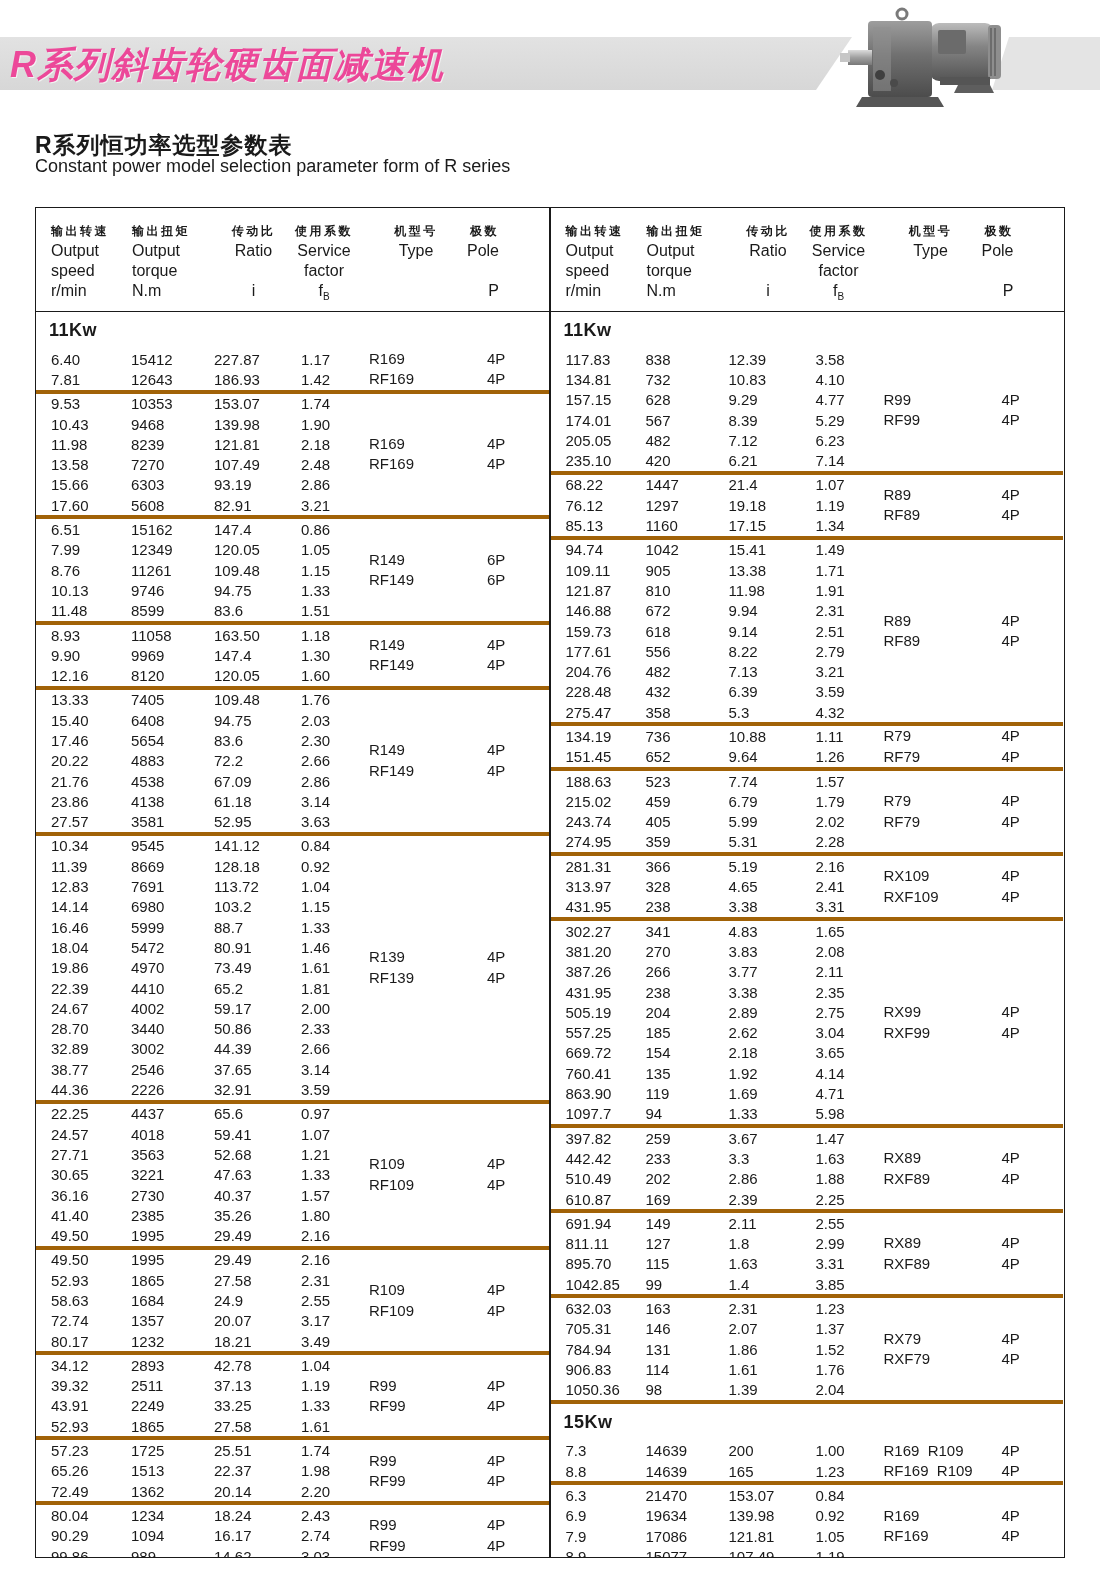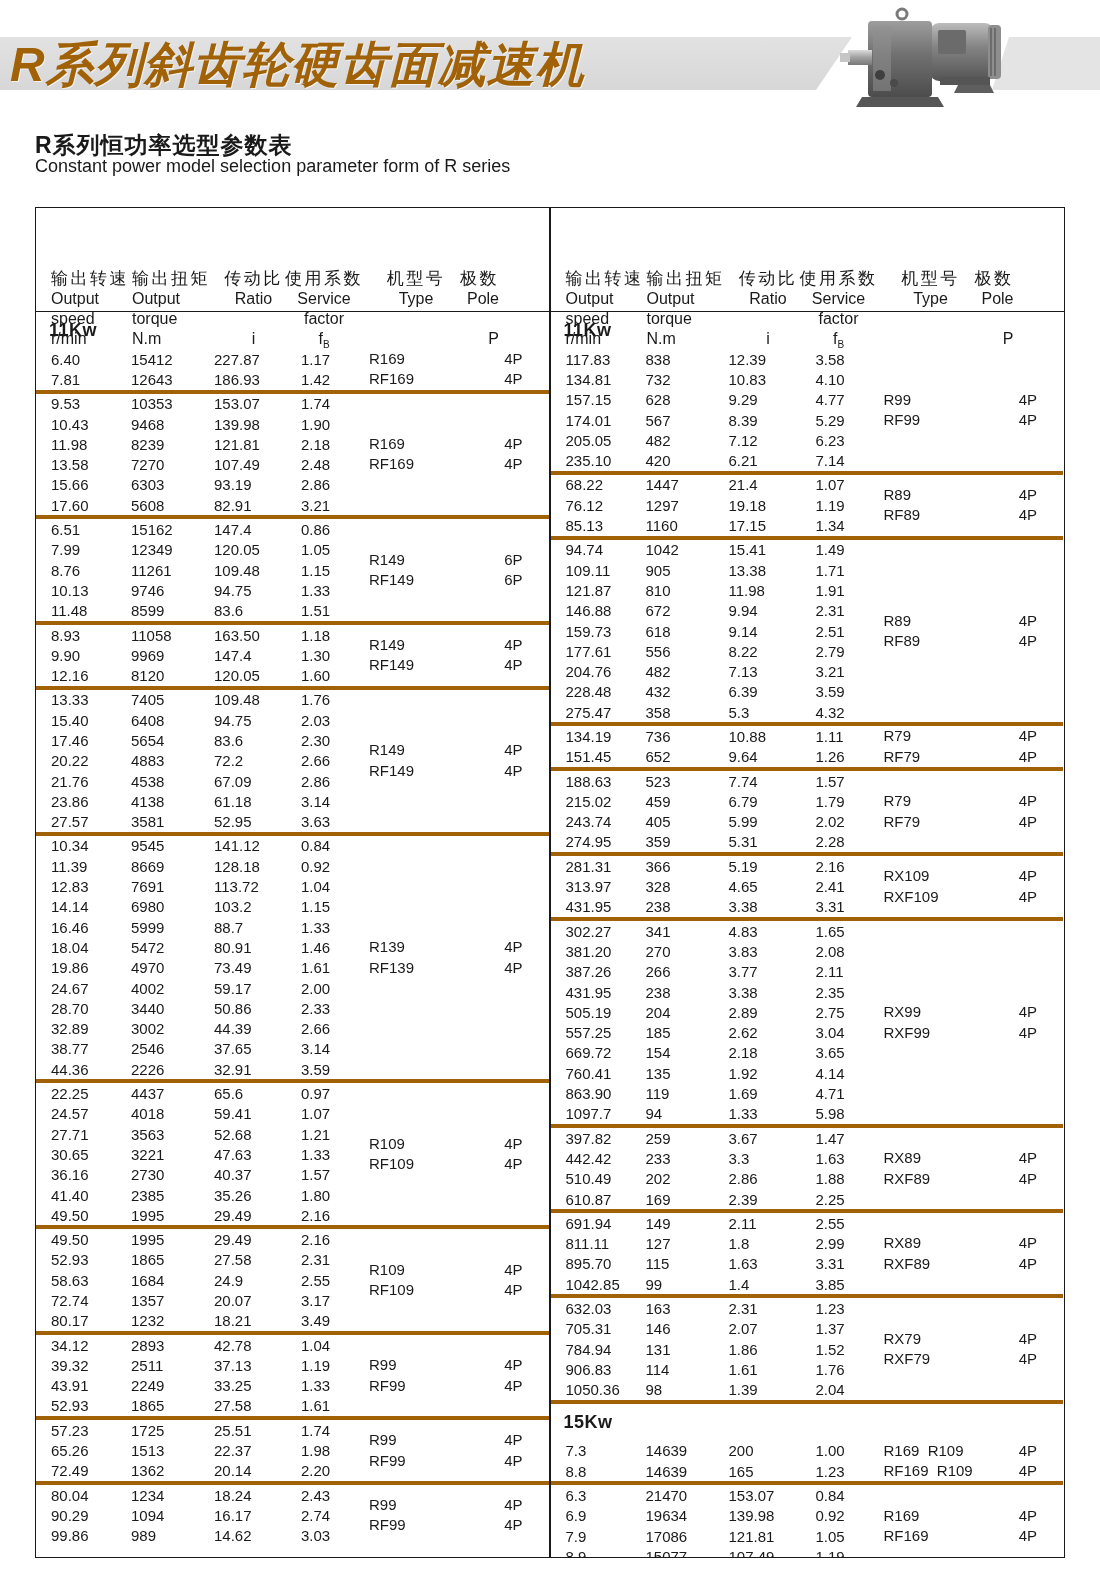--- a/index.html
+++ b/index.html
@@ -6,56 +6,56 @@
   body{width:1100px;height:1583px;background:#fff;position:relative;overflow:hidden;
        font-family:"Liberation Sans",sans-serif;color:#1a1a1a;}
 
   
   .band-main{position:absolute;left:0;top:37px;width:852px;height:53px;
     background:linear-gradient(#e2e2e2,#d7d7d7);
     clip-path:polygon(0 0,100% 0,calc(100% - 36px) 100%,0 100%);}
   .band-right{position:absolute;left:992px;top:37px;width:108px;height:53px;
     background:#e4e4e4;clip-path:polygon(17px 0,100% 0,100% 100%,0 100%);}
   .banner-title{position:absolute;left:10px;top:37px;height:53px;line-height:55px;
-    font-size:48px;font-style:italic;font-weight:bold;letter-spacing:1px;color:#a16207;
+    font-size:36px;font-style:italic;font-weight:bold;letter-spacing:1px;color:#ec4899;
     text-shadow:1px 1px 0 #f2f2f2;white-space:nowrap;}
   .motor{position:absolute;left:840px;top:3px;width:178px;height:110px;}
 
   
   .zh-title{position:absolute;left:35px;top:122px;font-size:23px;font-weight:bold;letter-spacing:1px;margin-top:8px;}
   .en-title{position:absolute;left:35px;top:156px;font-size:18px;}
 
   
   .ptable{position:absolute;left:35px;top:207px;width:1030px;height:1351px;
     border:1.5px solid #1a1a1a;box-sizing:border-box;}
   .vdiv{position:absolute;left:512.5px;top:0;bottom:0;width:2px;background:#1a1a1a;z-index:2;}
   .thead{display:flex;border-bottom:1.5px solid #1a1a1a;height:103px;}
   .hh{width:512.5px;position:relative;}
   .hh + .hh{margin-left:2px;}
   .hcol{position:absolute;top:13px;}
   .hl{height:20px;line-height:20px;font-size:16px;white-space:pre;}
-  .hzh{font-weight:normal;font-size:17px;letter-spacing:2.5px;margin-top:48px;}
+  .hzh{font-weight:bold;font-size:12px;letter-spacing:2.5px;}
   .fsub{font-size:10px;}
   .tbody{display:flex;height:1244.5px;overflow:hidden;}
   .bh{width:512.5px;display:flex;flex-direction:column;}
   .bh + .bh{margin-left:2px;}
 
   .sec-label{height:37px;font-size:18px;font-weight:bold;padding-left:13px;
     display:flex;align-items:center;flex:none;letter-spacing:.5px;}
   .grp{position:relative;flex:none;}
   .line{border-top:4px solid #a16207;}
   .row{display:flex;height:20.3px;align-items:center;padding-left:15px;font-size:15px;}
   .c{white-space:pre;}
   .c0{width:80px}.c1{width:83px}.c2{width:87px}.c3{width:60px}
   .types{position:absolute;left:333px;right:0;top:0;bottom:0;
     display:flex;flex-direction:column;justify-content:center;}
   .types.tight{gap:0;}
   .tline{display:flex;height:20.3px;line-height:20.3px;font-size:15px;}
   .tname{width:118px;white-space:pre;}
-  .tpole{flex:1;text-align:right;padding-right:26px;}
+  .tpole{flex:1;text-align:left;padding-right:26px;}
 </style>
 </head>
 <body>
 
 <div class="band-main"></div>
 <div class="band-right"></div>
 <div class="banner-title">R系列斜齿轮硬齿面减速机</div>
 
 <svg class="motor" viewBox="0 0 178 110">
   <defs>
@@ -413,20 +413,26 @@
             <div class="c c2">80.91</div>
             <div class="c c3">1.46</div>
           </div>
           <div class="row">
             <div class="c c0">19.86</div>
             <div class="c c1">4970</div>
             <div class="c c2">73.49</div>
             <div class="c c3">1.61</div>
           </div>
           <div class="row">
+            <div class="c c0">22.39</div>
+            <div class="c c1">4410</div>
+            <div class="c c2">65.2</div>
+            <div class="c c3">1.81</div>
+          </div>
+          <div class="row">
             <div class="c c0">24.67</div>
             <div class="c c1">4002</div>
             <div class="c c2">59.17</div>
             <div class="c c3">2.00</div>
           </div>
           <div class="row">
             <div class="c c0">28.70</div>
             <div class="c c1">3440</div>
             <div class="c c2">50.86</div>
             <div class="c c3">2.33</div>

